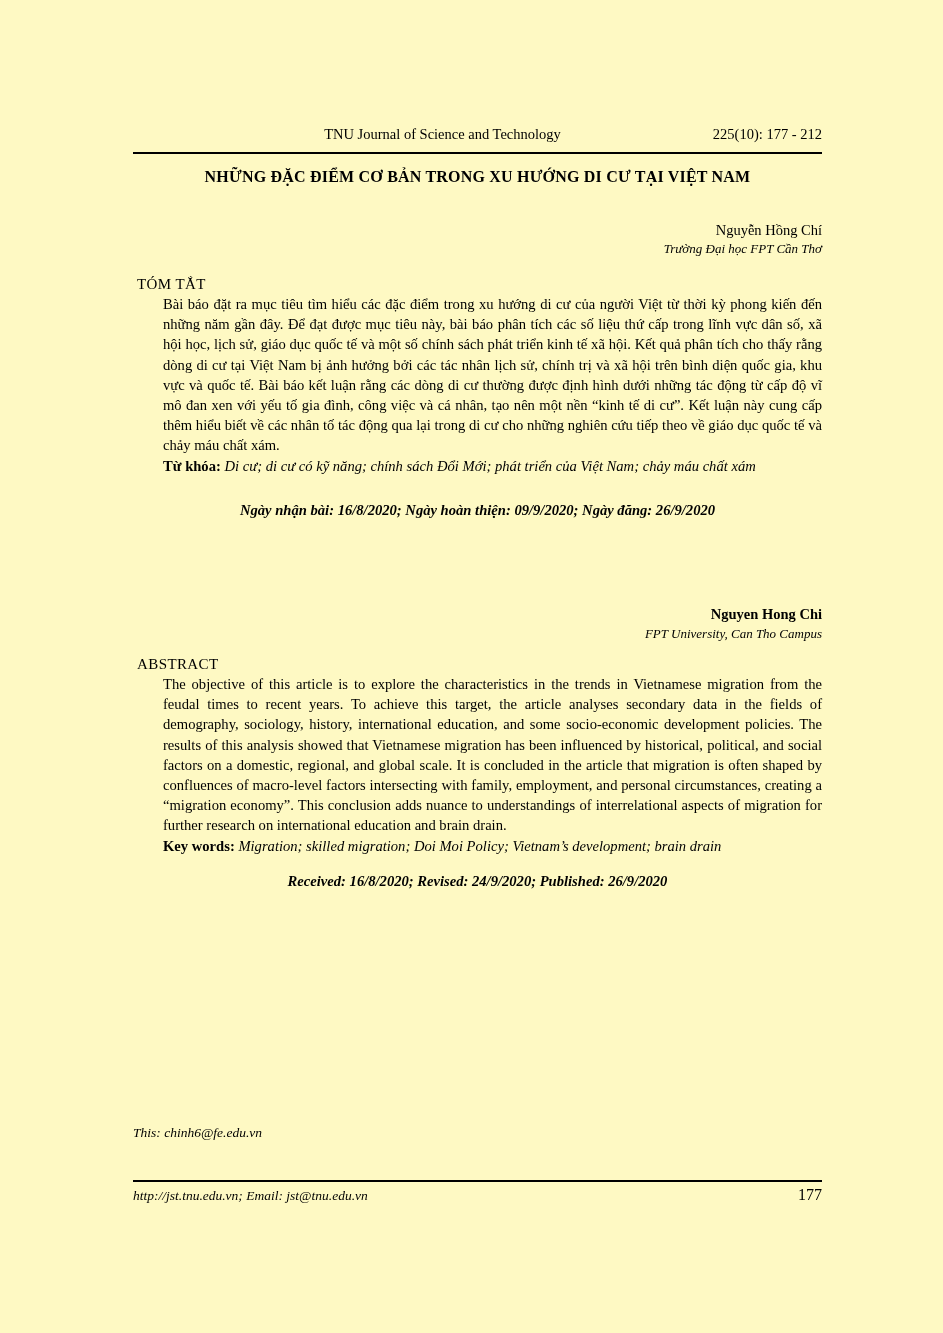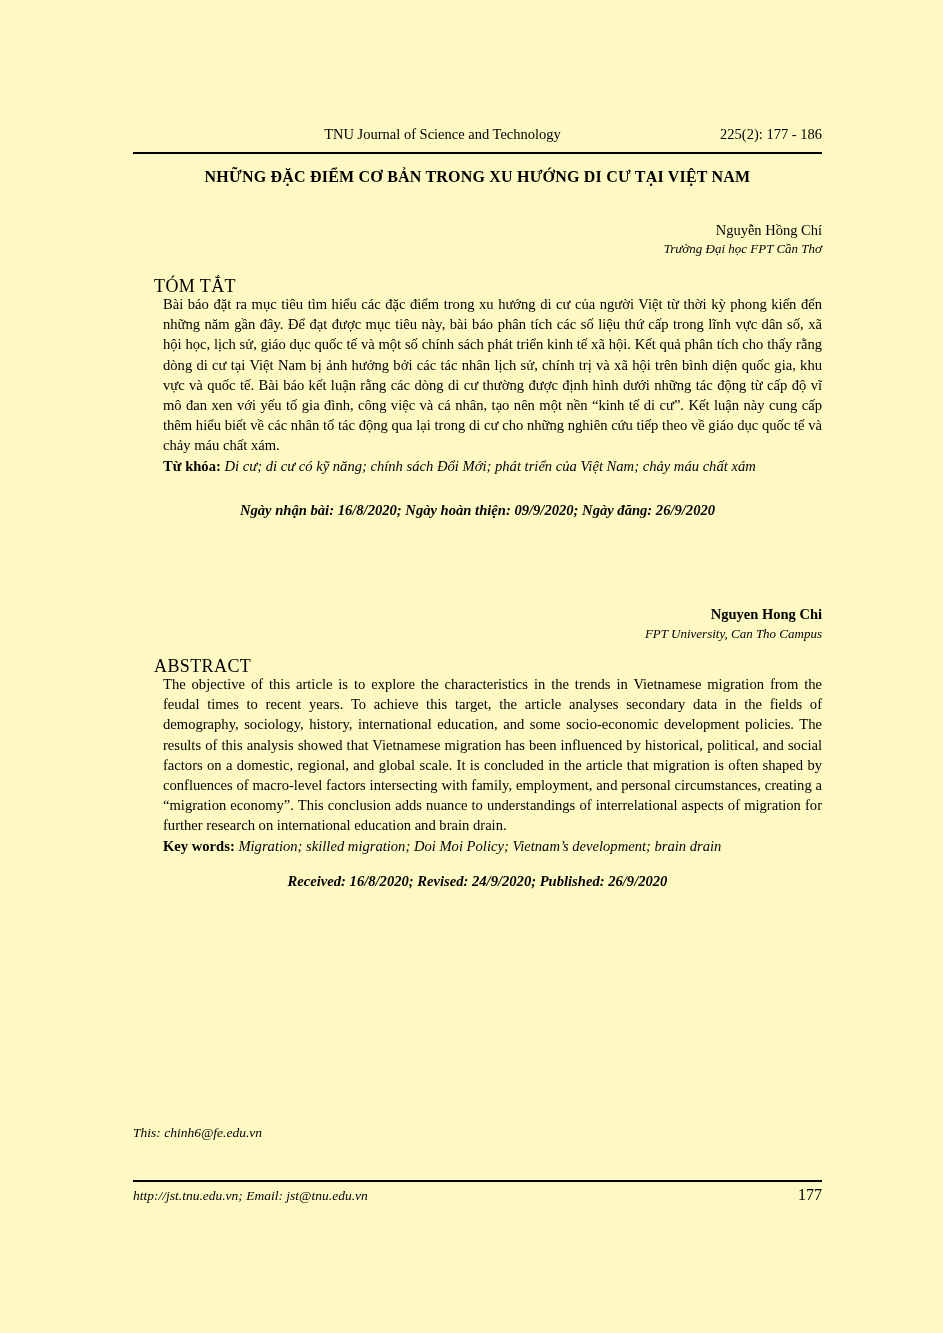--- a/index.html
+++ b/index.html
@@ -75,22 +75,22 @@
     top: 241px;
     width: 689px;
     text-align: right;
     font-style: italic;
     font-size: 13px;
   }
 
   
   .sec-heading {
     position: absolute;
-    left: 154px;
-    font-size: 18px;
+    left: 137px;
+    font-size: 15px;
     letter-spacing: 0.4px;
   }
   #tomtat-heading { top: 276px; }
   #abstract-heading { top: 656px; }
 
   
   .abs-body {
     position: absolute;
     left: 163px;
     width: 659px;
@@ -184,21 +184,21 @@
     font-size: 16px;
   }
 </style>
 </head>
 <body>
 
 <div class="page">
 
   <div class="runhead">
     <span class="journal">TNU Journal of Science and Technology</span>
-    <span class="vol">225(2): 177 - 186</span>
+    <span class="vol">225(10): 177 - 212</span>
   </div>
   <div class="rule-top"></div>
 
   <div class="vn-title">NHỮNG ĐẶC ĐIỂM CƠ BẢN TRONG XU HƯỚNG DI CƯ TẠI VIỆT NAM</div>
   <div class="vn-author">Nguyễn Hồng Chí</div>
   <div class="vn-affil">Trường Đại học FPT Cần Thơ</div>
 
   <div class="sec-heading" id="tomtat-heading">TÓM TẮT</div>
 
   <div class="abs-body" id="vn-abstract">

